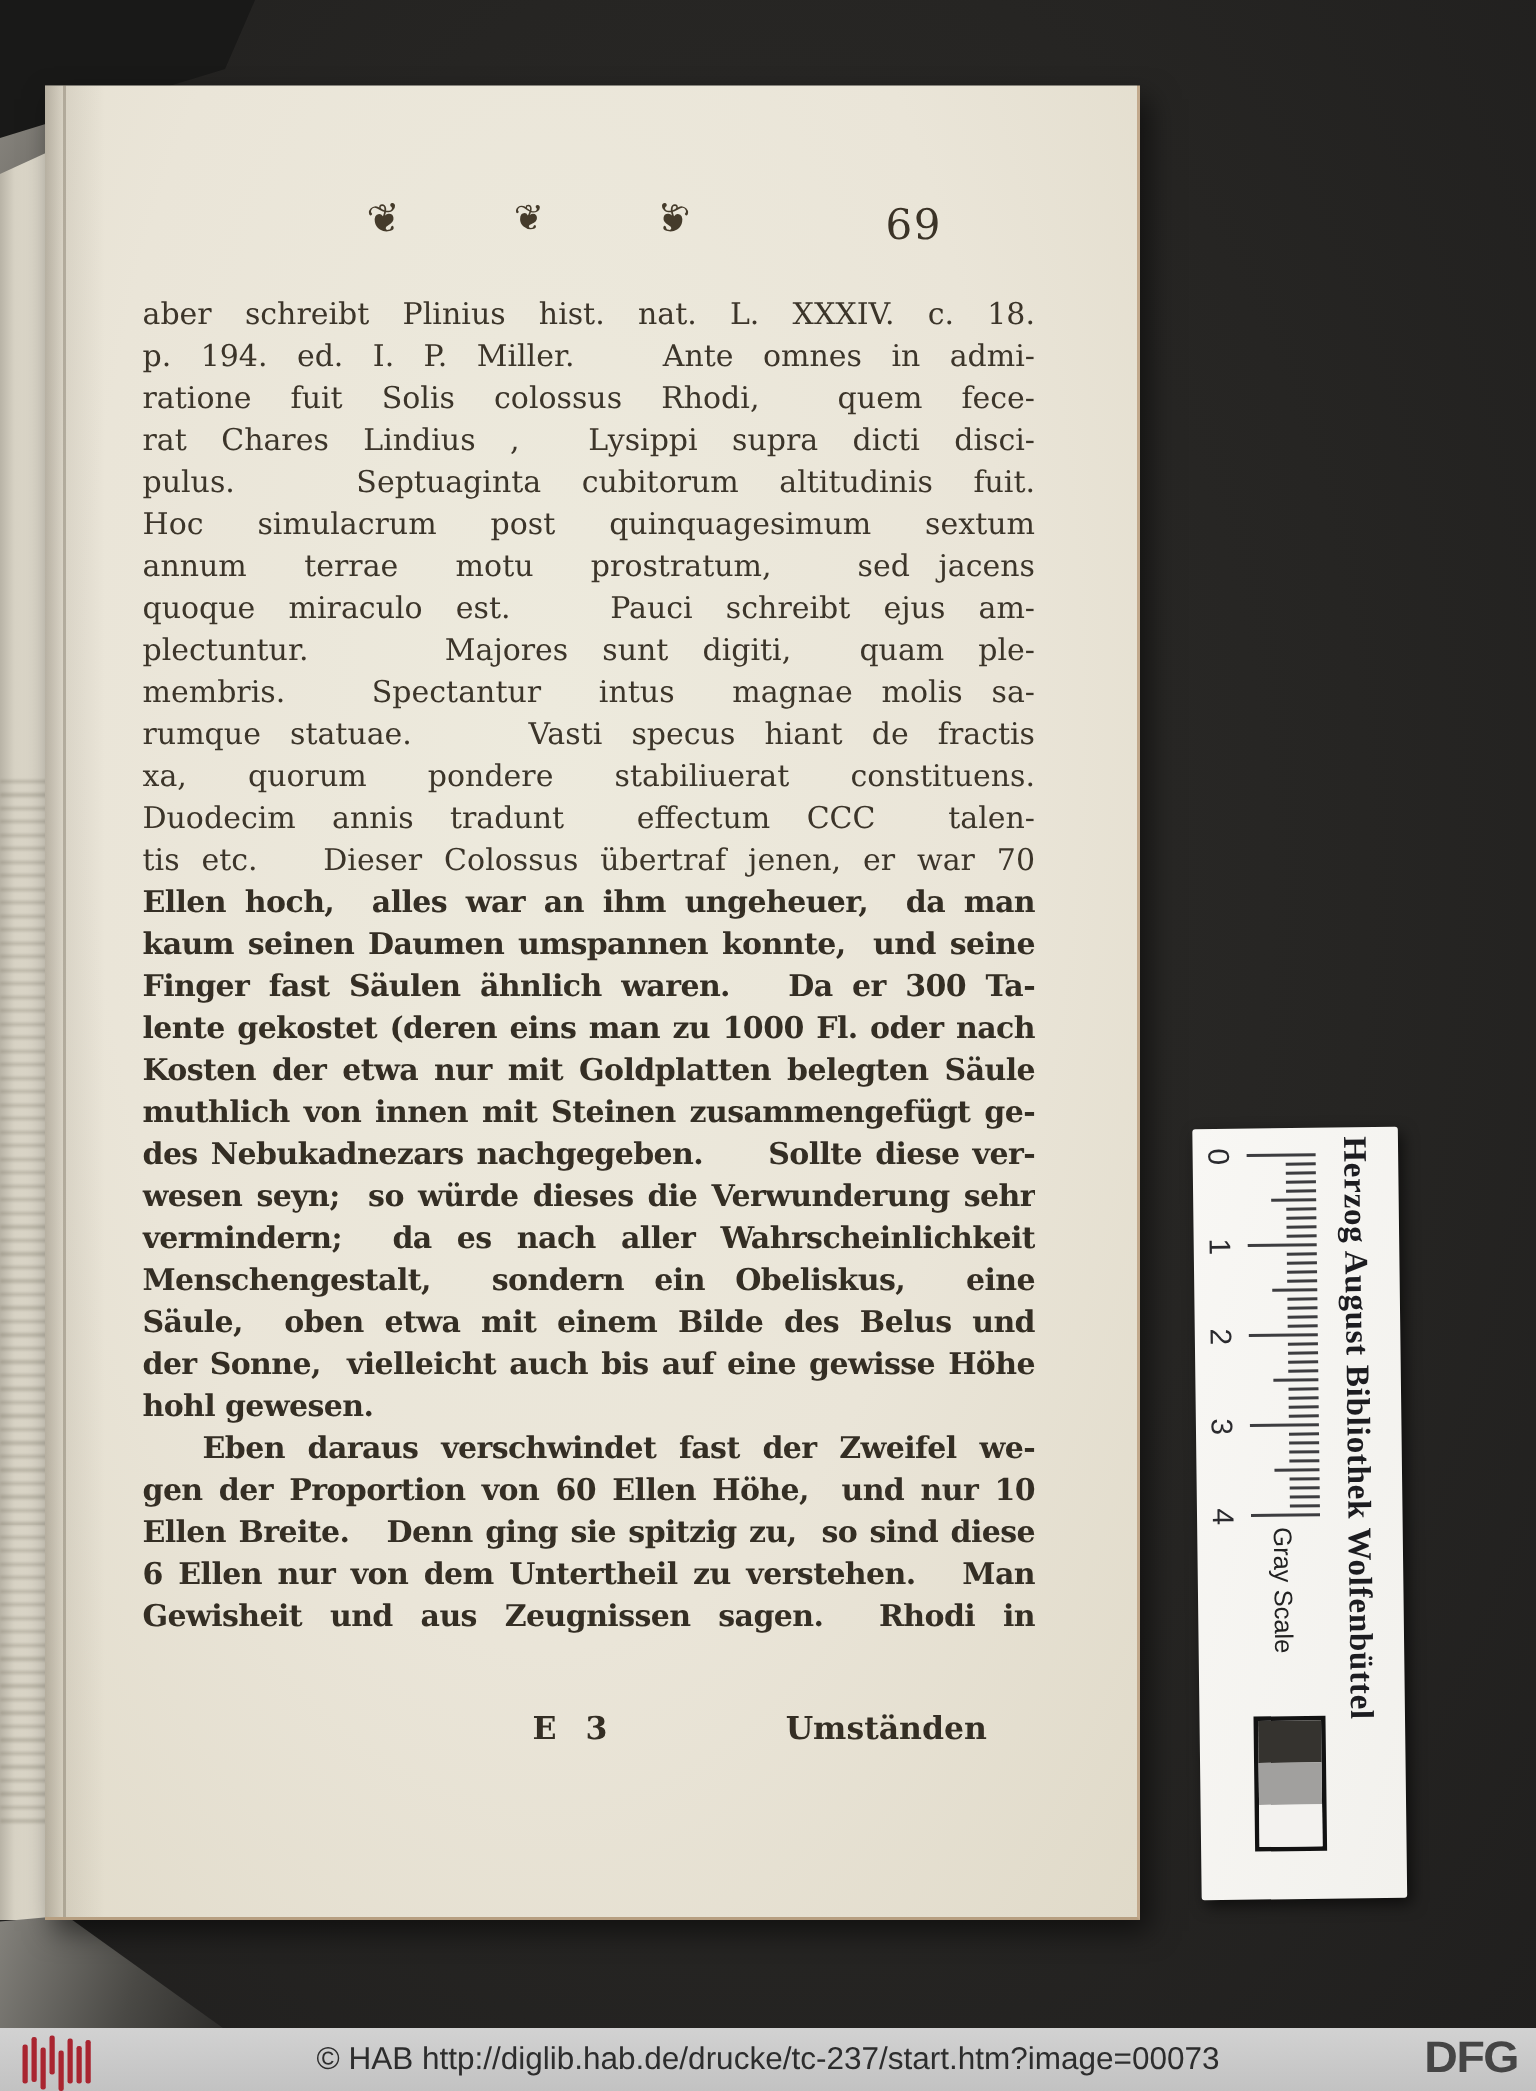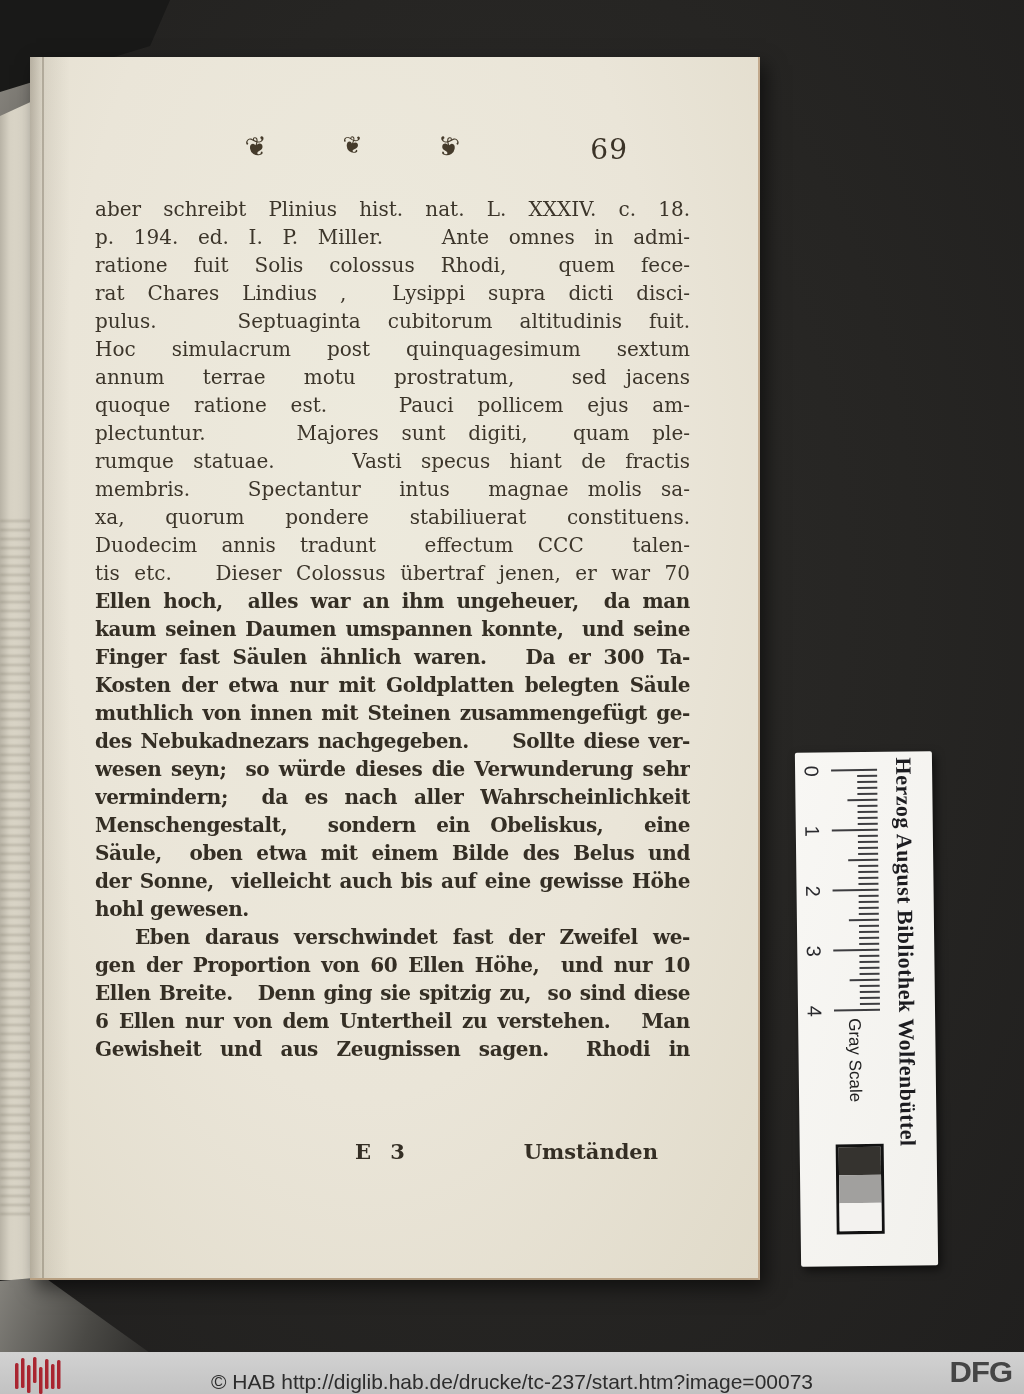--- a/index.html
+++ b/index.html
@@ -67,21 +67,21 @@
   .grayscale-label{position:absolute;left:46px;top:266px;height:120px;
         writing-mode:vertical-rl;text-orientation:mixed;
         font-family:"Liberation Sans", sans-serif;font-size:17px;color:#222;}
   .patches{position:absolute;left:36px;top:392px;width:42px;height:84px;
         border:3px solid #121212;display:flex;flex-direction:column;background:#fff;}
   .patch{flex:1;}
 
   
   .footer{position:absolute;left:0;top:1352px;width:1024px;height:42px;
         background:linear-gradient(to bottom,#d2d2d2 0%, #c2c2c2 100%);
-        display:flex;align-items:flex-end;}
+        display:flex;align-items:center;}
   .hab-logo{position:absolute;left:14px;top:3px;}
   .copyright{width:100%;text-align:center;
         font-family:"Liberation Sans", sans-serif;font-size:21px;color:#2d2d2d;}
   .dfg{position:absolute;right:12px;top:2px;
         font-family:"Liberation Sans", sans-serif;font-weight:bold;font-size:31px;
         color:#454545;letter-spacing:-1px;transform:scaleY(.95);}
 </style>
 </head>
 <body>
 
@@ -107,30 +107,31 @@
     </div>
 
     <div class="text-block">
         <div class="line just">aber schreibt Plinius hist. nat. L. XXXIV. c. 18.</div>
         <div class="line just">p. 194. ed. I. P. Miller.   Ante omnes in admi-</div>
         <div class="line just">ratione fuit Solis colossus Rhodi,  quem fece-</div>
         <div class="line just">rat Chares Lindius ,  Lysippi supra dicti disci-</div>
         <div class="line just">pulus.   Septuaginta cubitorum altitudinis fuit.</div>
         <div class="line just">Hoc simulacrum post quinquagesimum sextum</div>
         <div class="line just">annum  terrae  motu  prostratum,   sed jacens</div>
-        <div class="line just">quoque ratione est.   Pauci pollicem ejus am-</div>
+        <div class="line just">quoque miraculo est.   Pauci schreibt ejus am-</div>
         <div class="line just">plectuntur.    Majores sunt digiti,  quam ple-</div>
+        <div class="line just">membris.   Spectantur  intus  magnae molis sa-</div>
         <div class="line just">rumque statuae.    Vasti specus hiant de fractis</div>
-        <div class="line just">membris.   Spectantur  intus  magnae molis sa-</div>
         <div class="line just">xa,  quorum  pondere  stabiliuerat  constituens.</div>
         <div class="line just">Duodecim annis tradunt  effectum CCC  talen-</div>
         <div class="line just">tis etc.   Dieser Colossus übertraf jenen, er war 70</div>
         <div class="line just fraktur">Ellen hoch,  alles war an ihm ungeheuer,  da man</div>
         <div class="line just fraktur">kaum seinen Daumen umspannen konnte,  und seine</div>
         <div class="line just fraktur">Finger fast Säulen ähnlich waren.   Da er 300 Ta-</div>
+        <div class="line just fraktur">lente gekostet (deren eins man zu 1000 Fl. oder nach</div>
         <div class="line just fraktur">Kosten der etwa nur mit Goldplatten belegten Säule</div>
         <div class="line just fraktur">muthlich von innen mit Steinen zusammengefügt ge-</div>
         <div class="line just fraktur">des Nebukadnezars nachgegeben.     Sollte diese ver-</div>
         <div class="line just fraktur">wesen seyn;  so würde dieses die Verwunderung sehr</div>
         <div class="line just fraktur">vermindern;  da es nach aller Wahrscheinlichkeit keine</div>
         <div class="line just fraktur">Menschengestalt,  sondern ein Obeliskus,  eine spitzige</div>
         <div class="line just fraktur">Säule,  oben etwa mit einem Bilde des Belus und</div>
         <div class="line just fraktur">der Sonne,  vielleicht auch bis auf eine gewisse Höhe</div>
         <div class="line fraktur">hohl gewesen.</div>
         <div class="line just fraktur indent">Eben daraus verschwindet fast der Zweifel we-</div>

